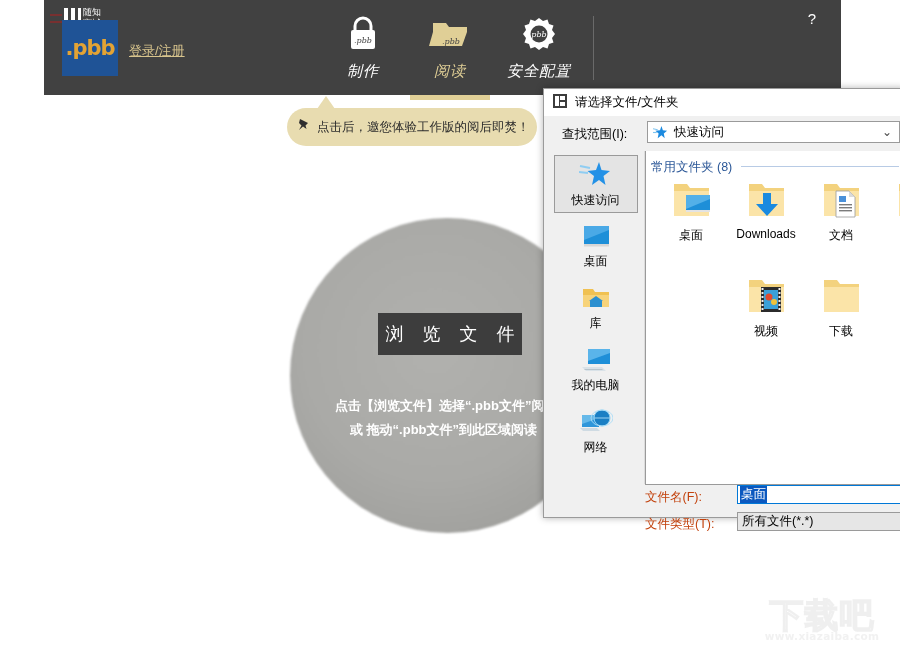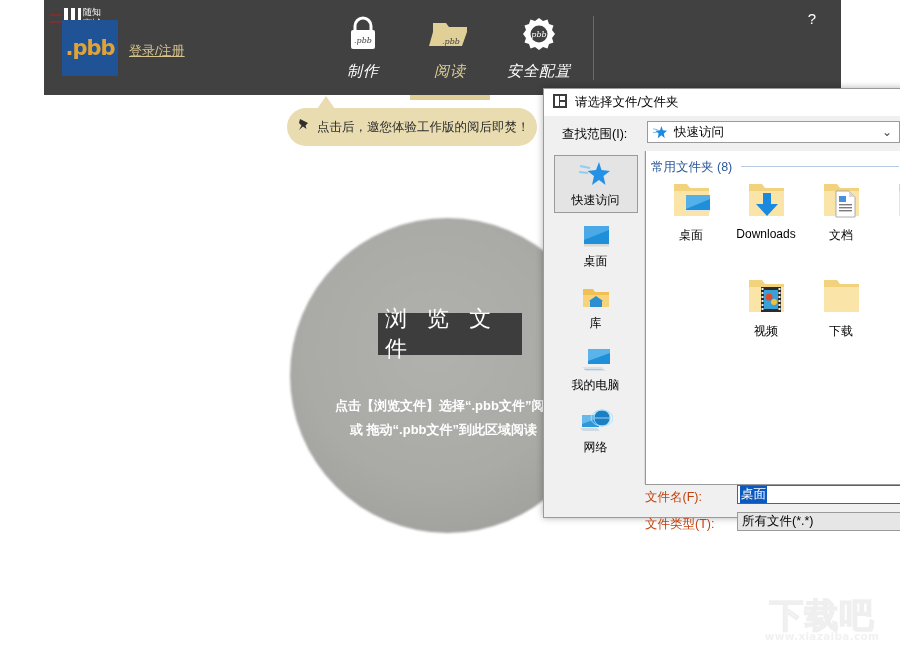--- a/index.html
+++ b/index.html
@@ -72,21 +72,21 @@
     border-radius:50%;
     background:radial-gradient(circle at 46% 42%, #b1b1ae 0%, #aaaaa7 52%, #a2a29f 74%, rgba(168,168,164,0.35) 93%, rgba(168,168,164,0) 100%);
     filter:blur(1px);
   }
   #browse-button{
     position:absolute;left:378px;top:313px;width:144px;height:42px;
     background:#3d3d3d;display:flex;align-items:center;justify-content:center;
     cursor:pointer;
   }
   #browse-button .btn-text{
-    color:#ffffff;font-size:22px;letter-spacing:7px;padding-left:7px;
+    color:#ffffff;font-size:18px;letter-spacing:7px;padding-left:7px;
   }
   .hint-line{
     position:absolute;color:#ffffff;font-size:13px;font-weight:bold;
     white-space:nowrap;text-align:center;
   }
   #hint-1{left:335px;top:397px;}
   #hint-2{left:350px;top:421px;}
   
   #file-dialog{
     position:absolute;left:543px;top:88px;width:360px;height:428px;

